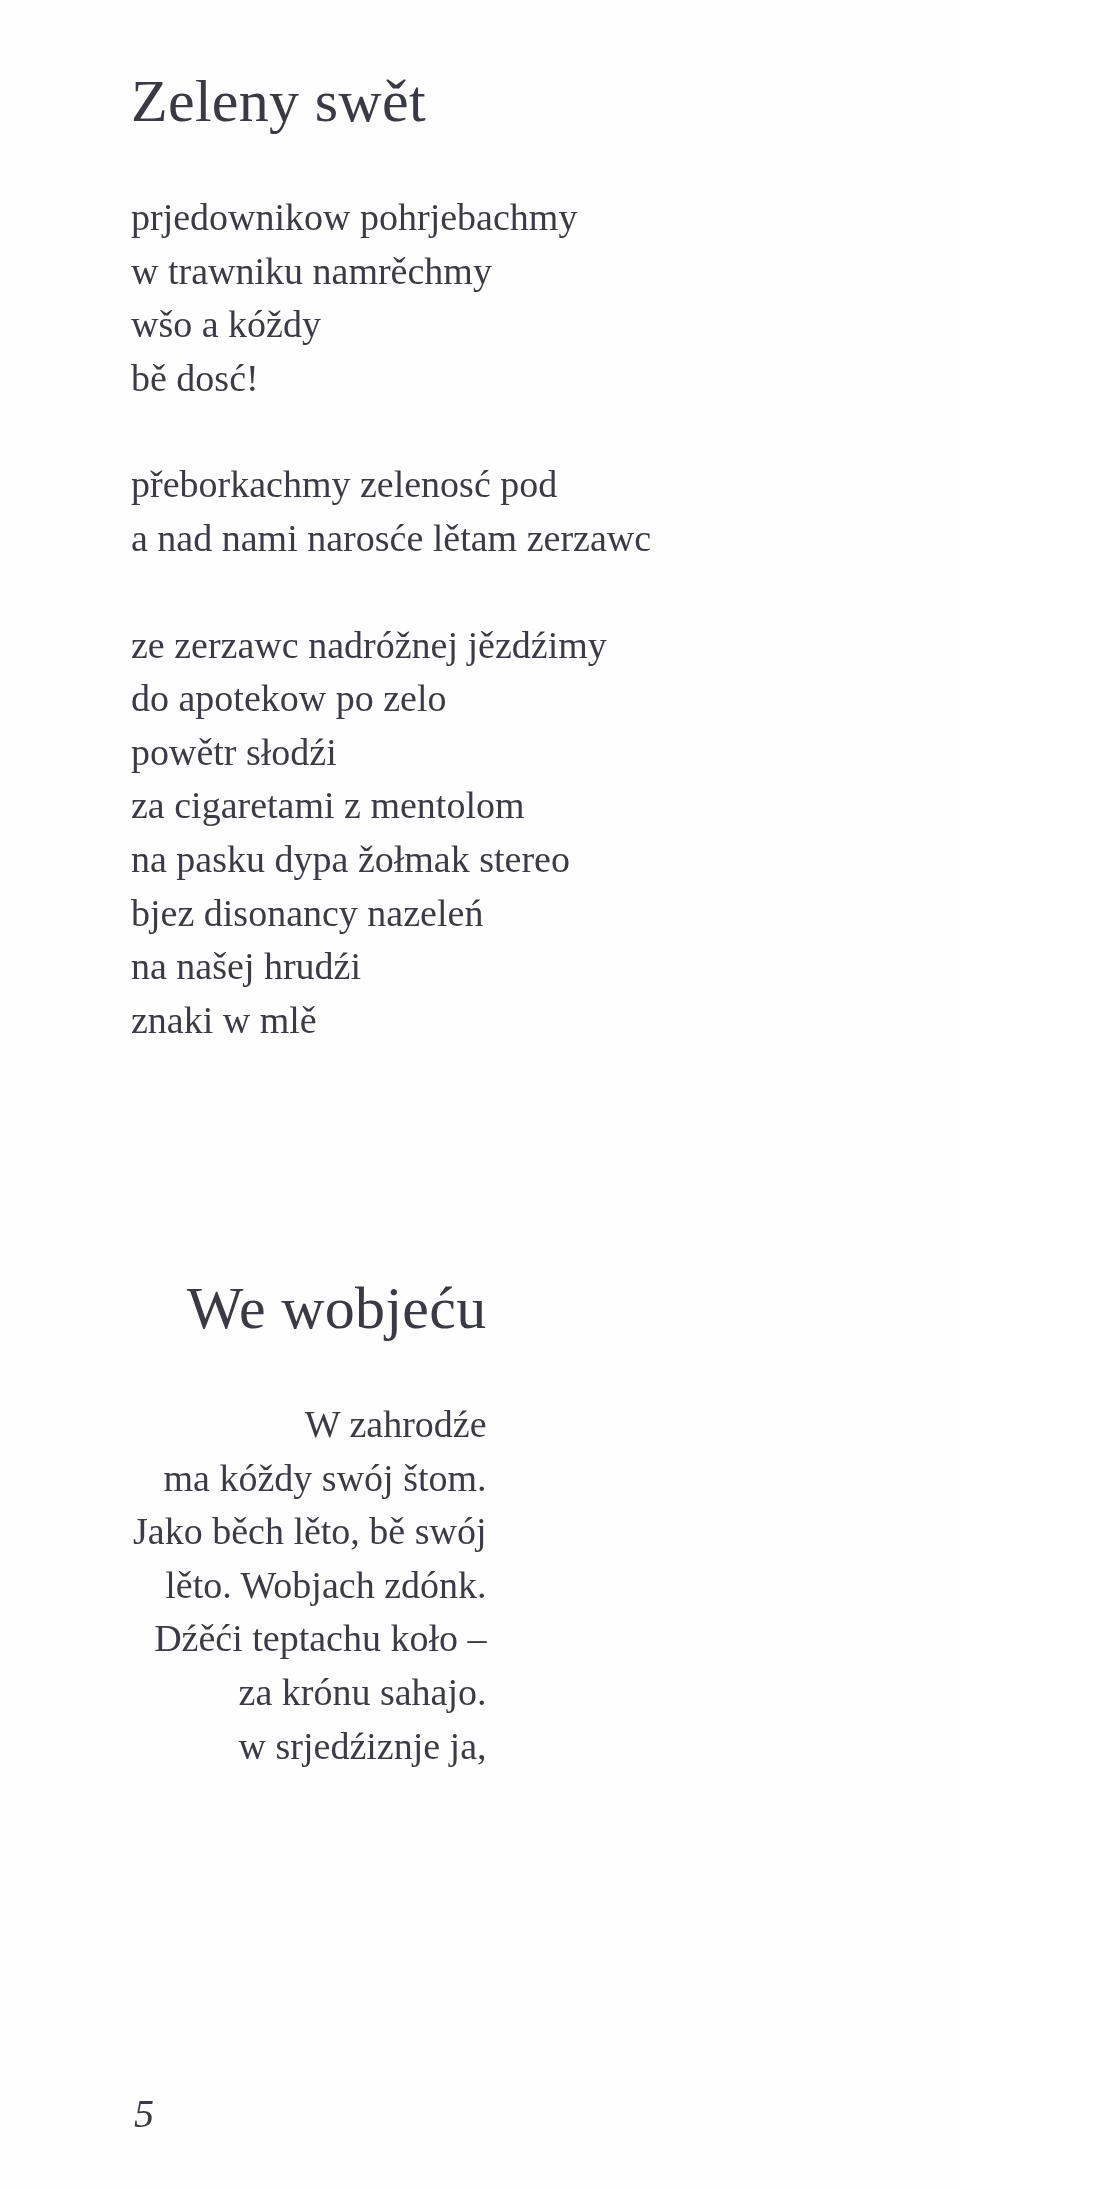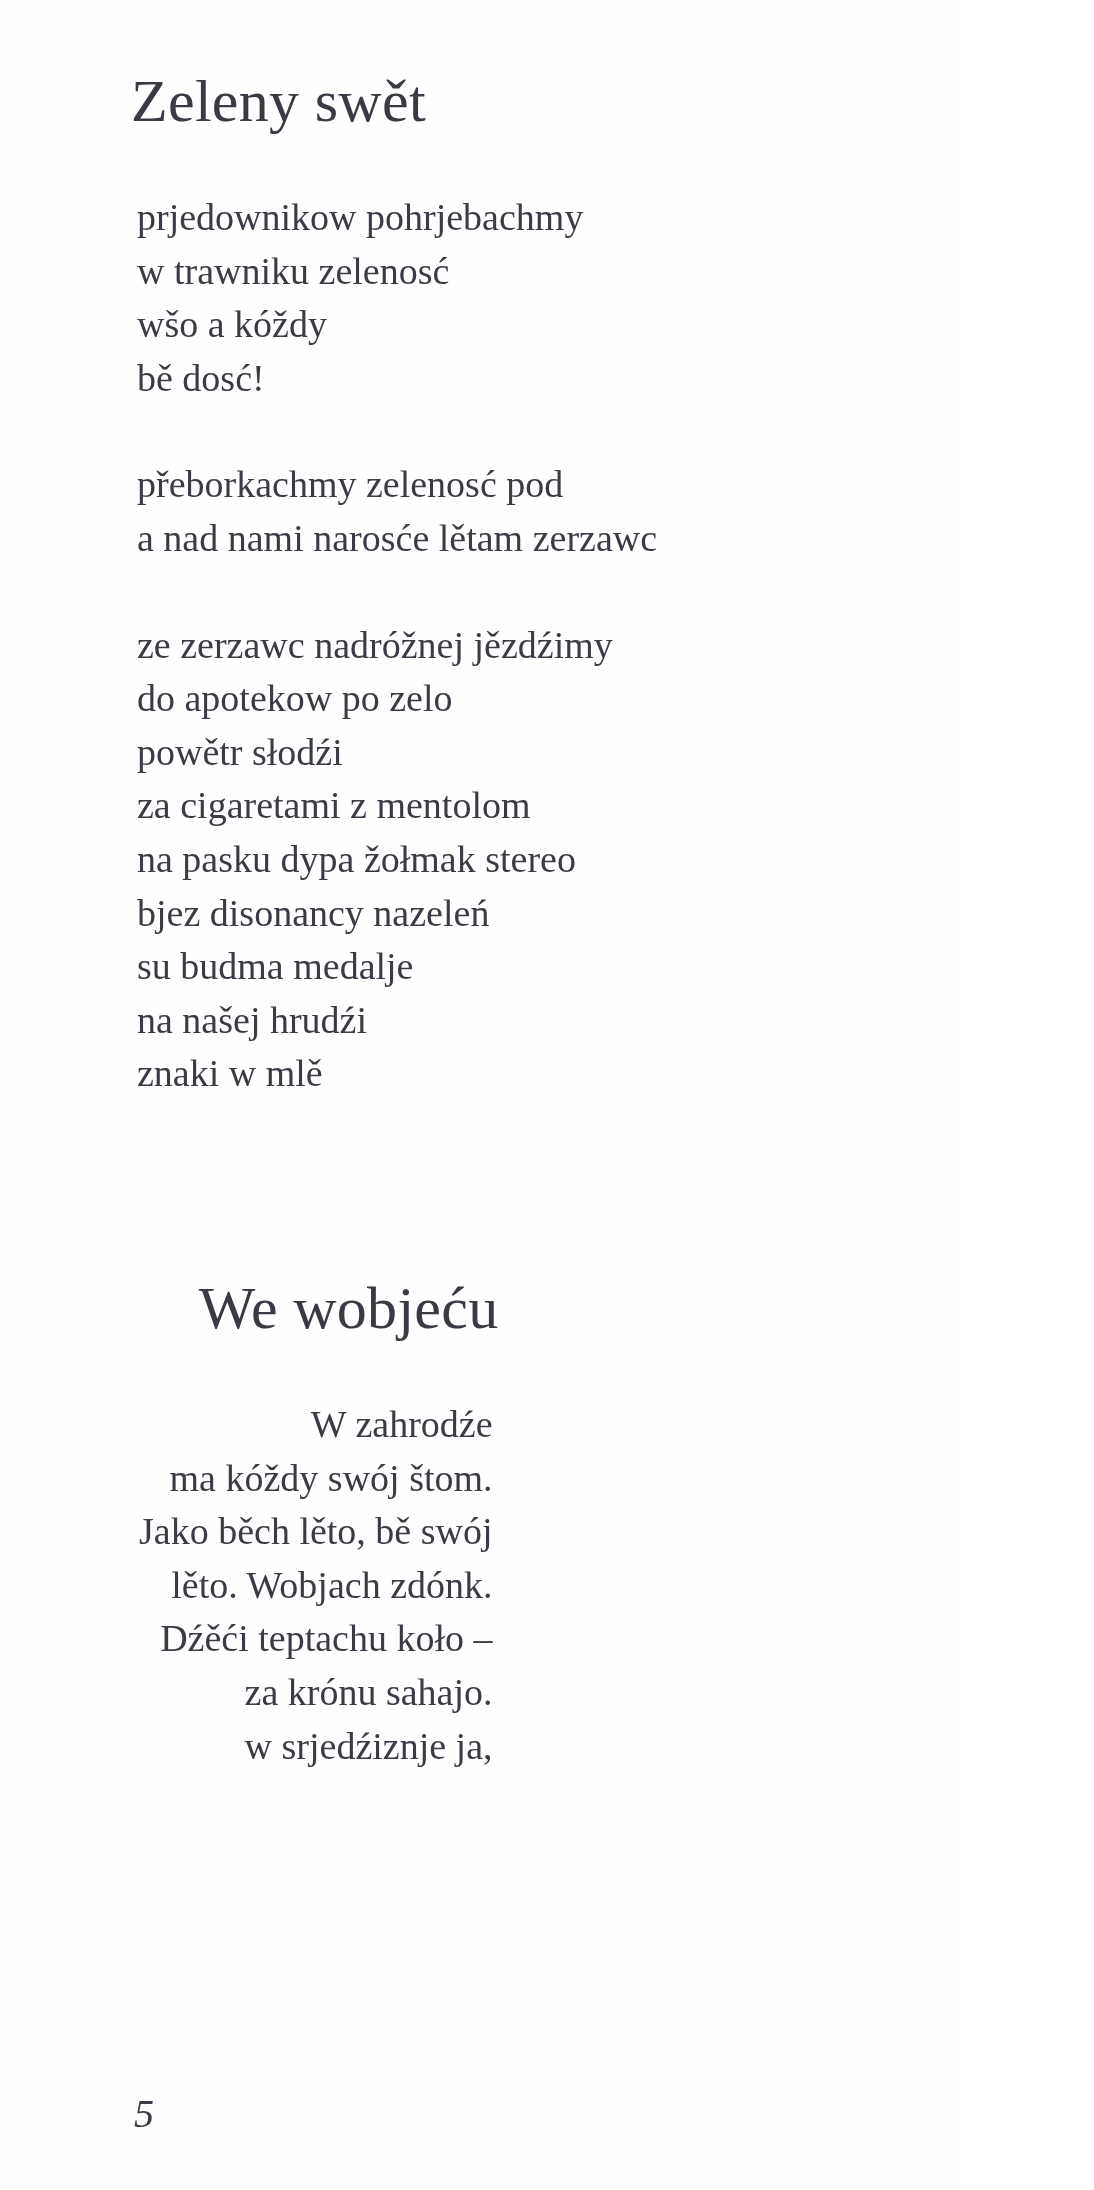--- a/index.html
+++ b/index.html
@@ -28,21 +28,21 @@
     }
     .poem-title {
       font-size: 60px;
       line-height: 70px;
       margin: 0;
       font-weight: normal;
       letter-spacing: 0.3px;
       color: #3a3a44;
     }
     .stanza {
-      margin: 6px;
+      margin: 0;
       font-size: 38px;
       line-height: 53.6px;
       color: #3b3b45;
     }
     .stanza .line {
       display: block;
       white-space: nowrap;
     }
     #poem1 { top: 66px; }
     #poem1 .poem-title { margin-bottom: 55px; }
@@ -63,38 +63,37 @@
 </head>
 <body>
 
 <div class="page">
 
   <section class="poem" id="poem1">
     <h1 class="poem-title">Zeleny swět</h1>
 
     <p class="stanza">
       <span class="line">prjedownikow pohrjebachmy</span>
-      <span class="line">w trawniku zelenosć</span>
+      <span class="line">w trawniku namrěchmy</span>
       <span class="line">wšo a kóždy</span>
       <span class="line">bě dosć!</span>
     </p>
 
     <p class="stanza">
       <span class="line">přeborkachmy zelenosć pod</span>
       <span class="line">a nad nami narosće lětam zerzawc</span>
     </p>
 
     <p class="stanza">
       <span class="line">ze zerzawc nadróžnej jězdźimy</span>
       <span class="line">do apotekow po zelo</span>
       <span class="line">powětr słodźi</span>
       <span class="line">za cigaretami z mentolom</span>
       <span class="line">na pasku dypa žołmak stereo</span>
       <span class="line">bjez disonancy nazeleń</span>
-      <span class="line">su budma medalje</span>
       <span class="line">na našej hrudźi</span>
       <span class="line">znaki w mlě</span>
     </p>
   </section>
 
   <section class="poem" id="poem2">
     <h1 class="poem-title">We wobjeću</h1>
 
     <p class="stanza">
       <span class="line">W zahrodźe</span>

